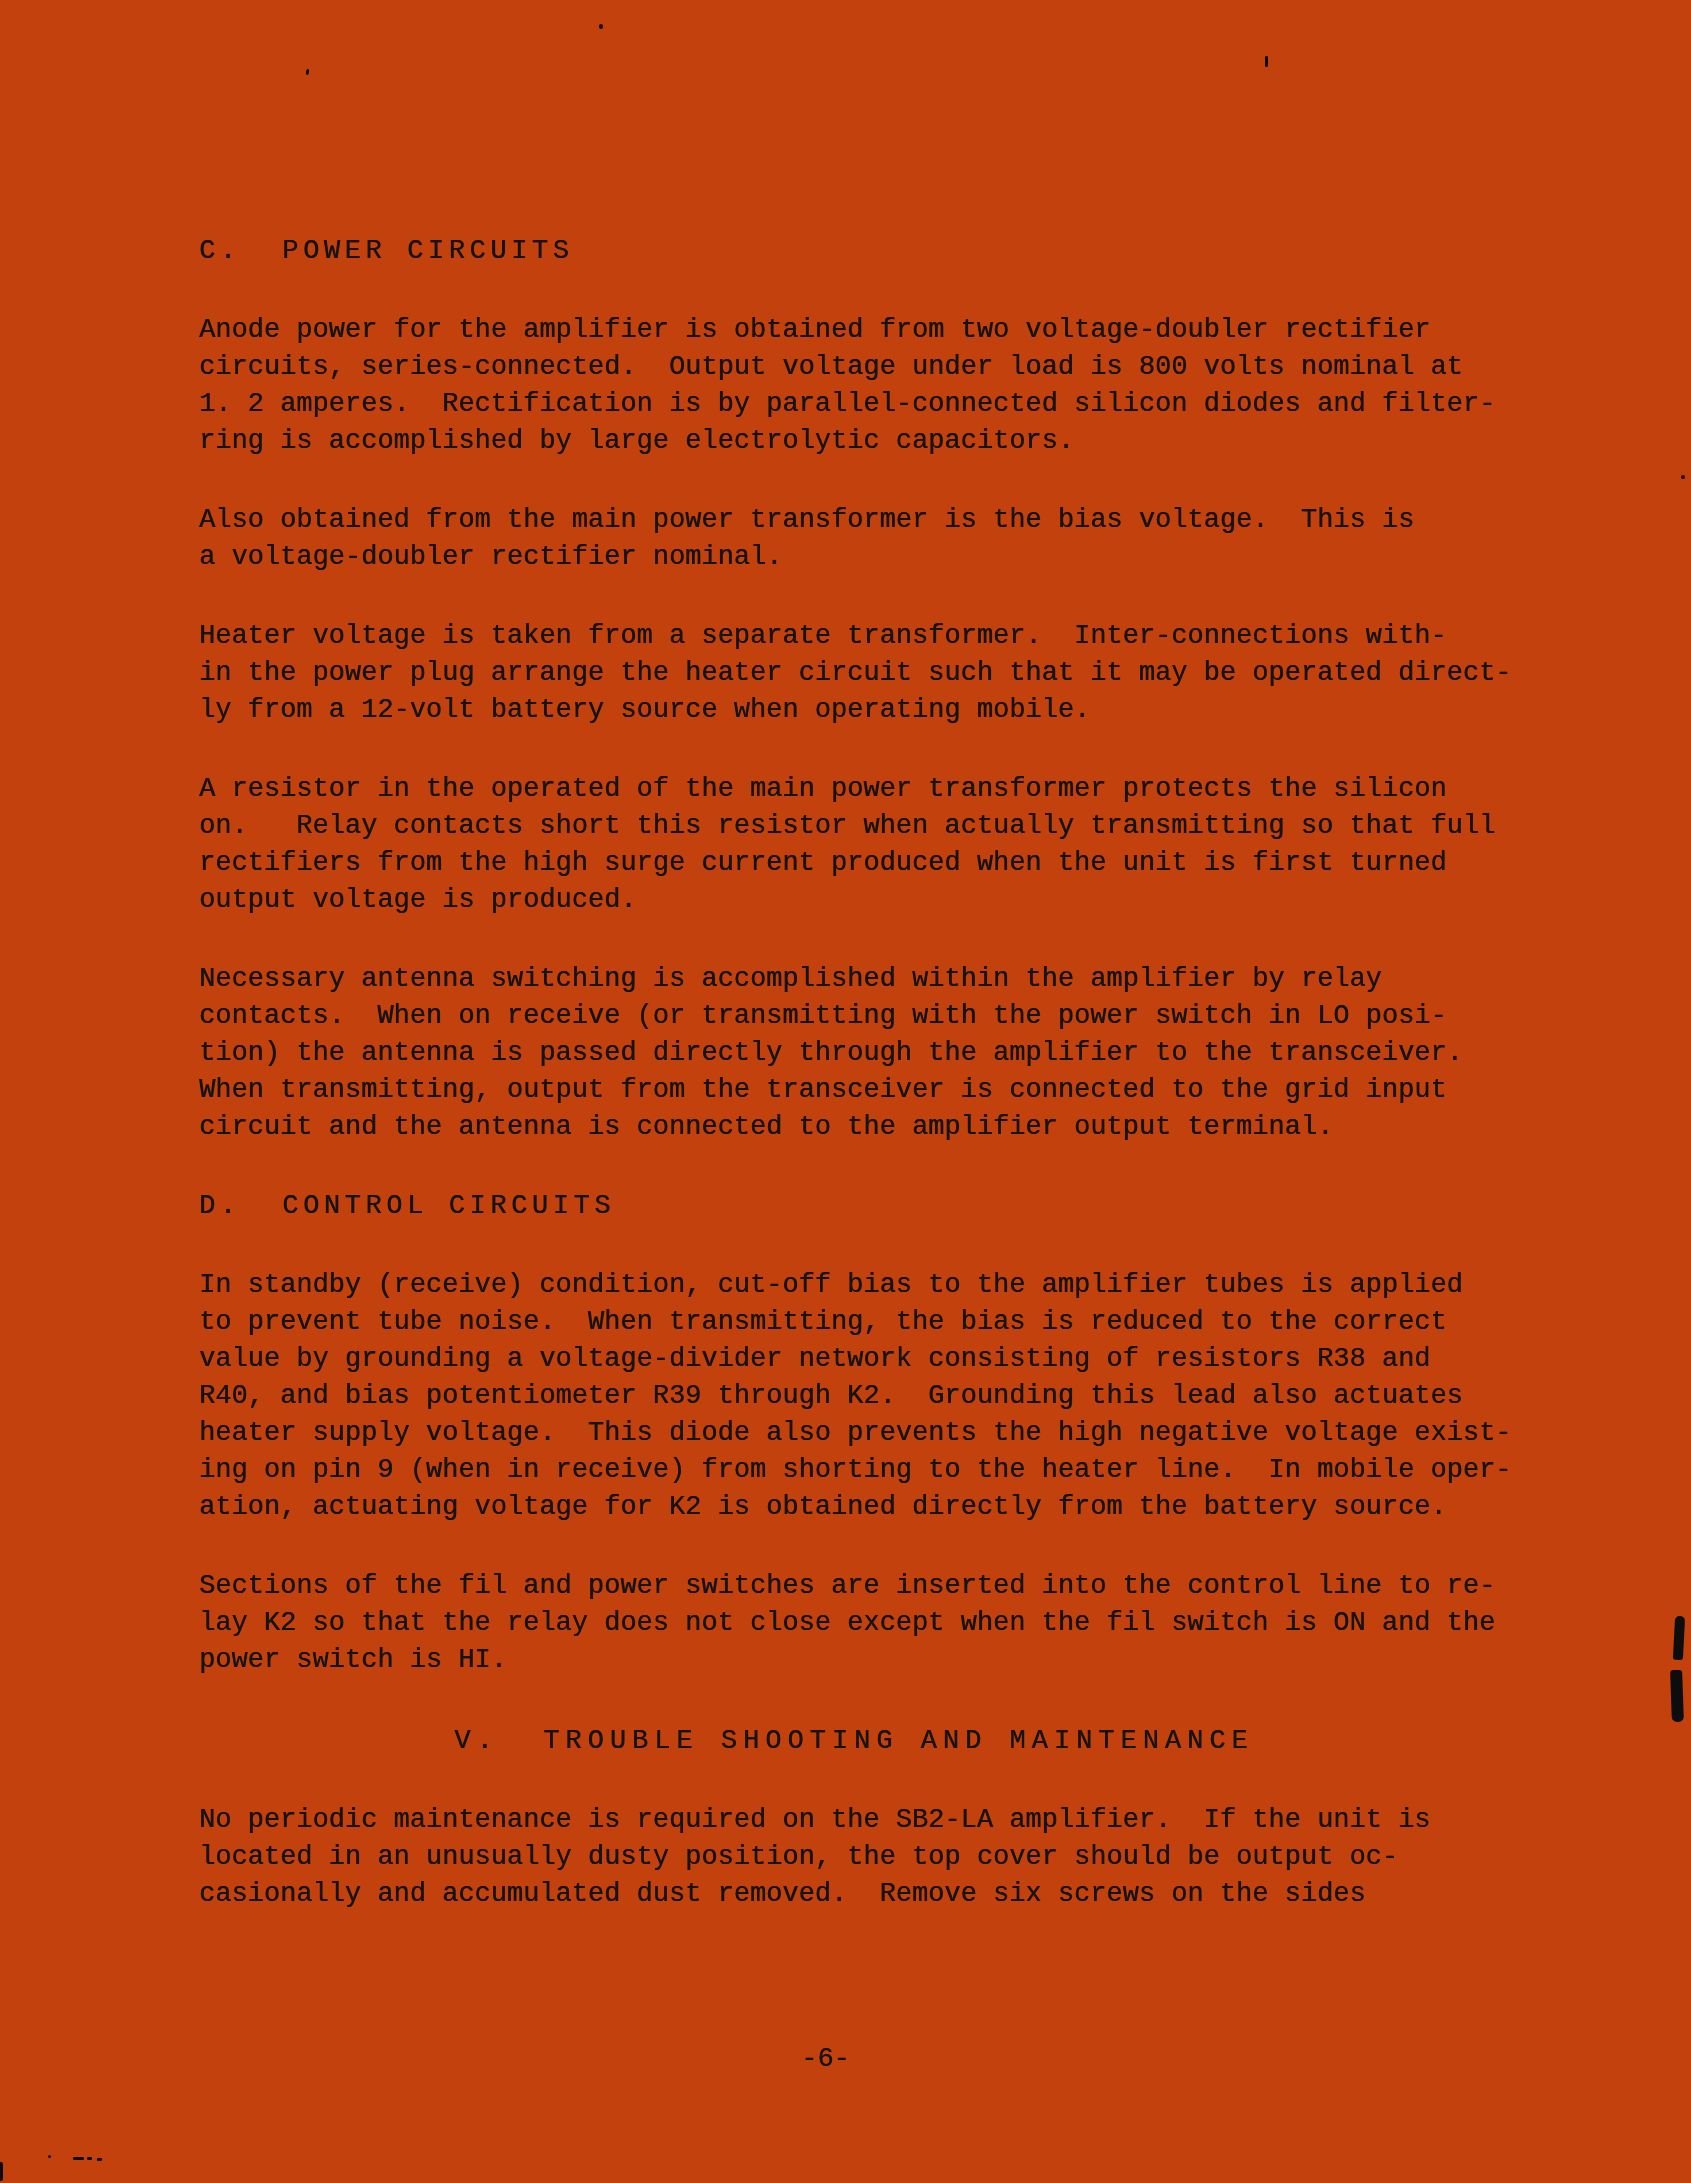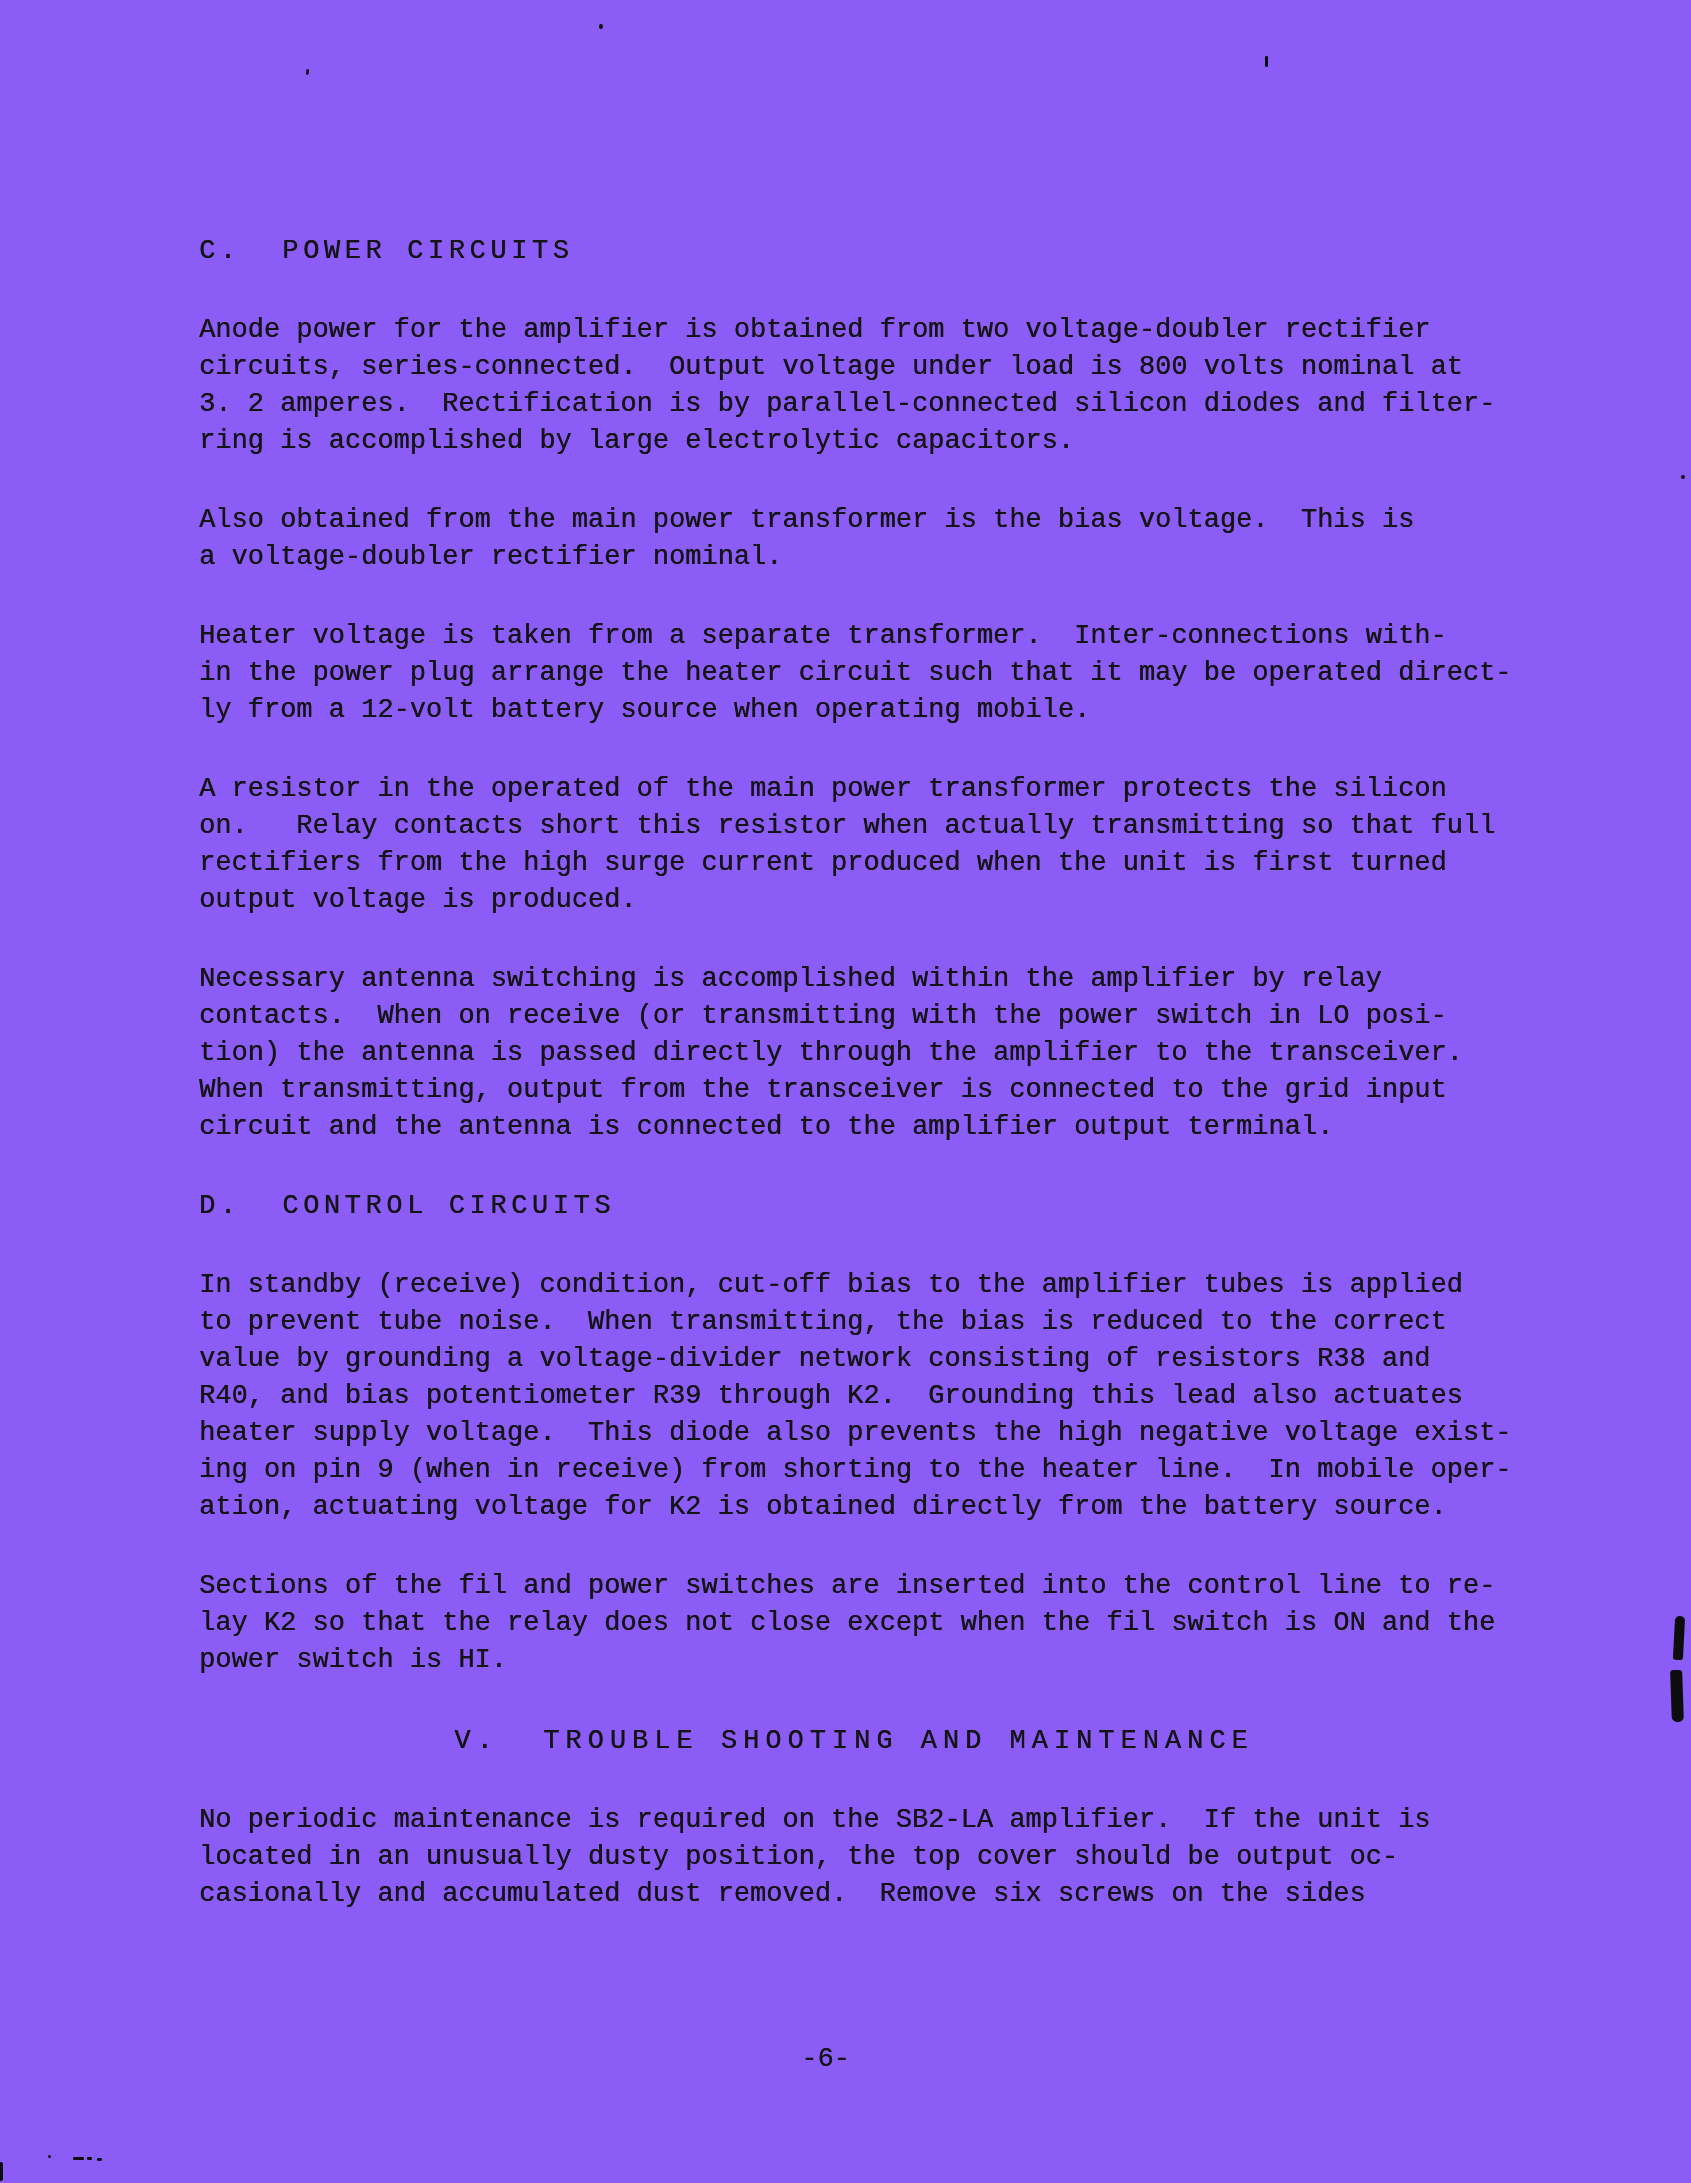--- a/index.html
+++ b/index.html
@@ -5,21 +5,21 @@
 <style>
   html, body {
     margin: 0;
     padding: 0;
     background: #ffffff;
   }
   .page {
     position: relative;
     width: 1691px;
     height: 2183px;
-    background: #8b5cf6;
+    background: #c2410c;
     overflow: hidden;
     font-family: "Liberation Mono", "DejaVu Sans Mono", monospace;
     color: #141414;
   }
   .content {
     position: absolute;
     left: 199px;
     top: 233px;
     width: 1366px;
   }
@@ -64,21 +64,21 @@
 <body>
 
 <div class="page">
   <main class="content" id="content">
       <div class="block heading">
         <div class="line">C.  POWER CIRCUITS</div>
       </div>
       <div class="block paragraph">
         <div class="line">Anode power for the amplifier is obtained from two voltage-doubler rectifier</div>
         <div class="line">circuits, series-connected.  Output voltage under load is 800 volts nominal at</div>
-        <div class="line">3. 2 amperes.  Rectification is by parallel-connected silicon diodes and filter-</div>
+        <div class="line">1. 2 amperes.  Rectification is by parallel-connected silicon diodes and filter-</div>
         <div class="line">ring is accomplished by large electrolytic capacitors.</div>
       </div>
       <div class="block paragraph">
         <div class="line">Also obtained from the main power transformer is the bias voltage.  This is</div>
         <div class="line">a voltage-doubler rectifier nominal.</div>
       </div>
       <div class="block paragraph">
         <div class="line">Heater voltage is taken from a separate transformer.  Inter-connections with-</div>
         <div class="line">in the power plug arrange the heater circuit such that it may be operated direct-</div>
         <div class="line">ly from a 12-volt battery source when operating mobile.</div>

